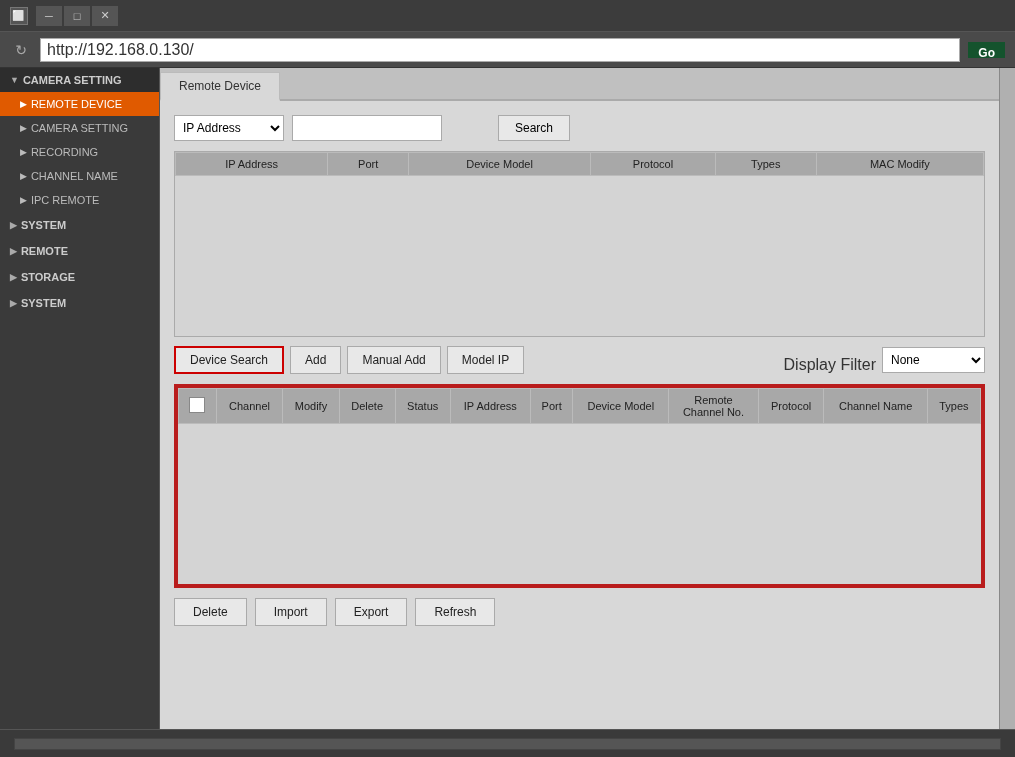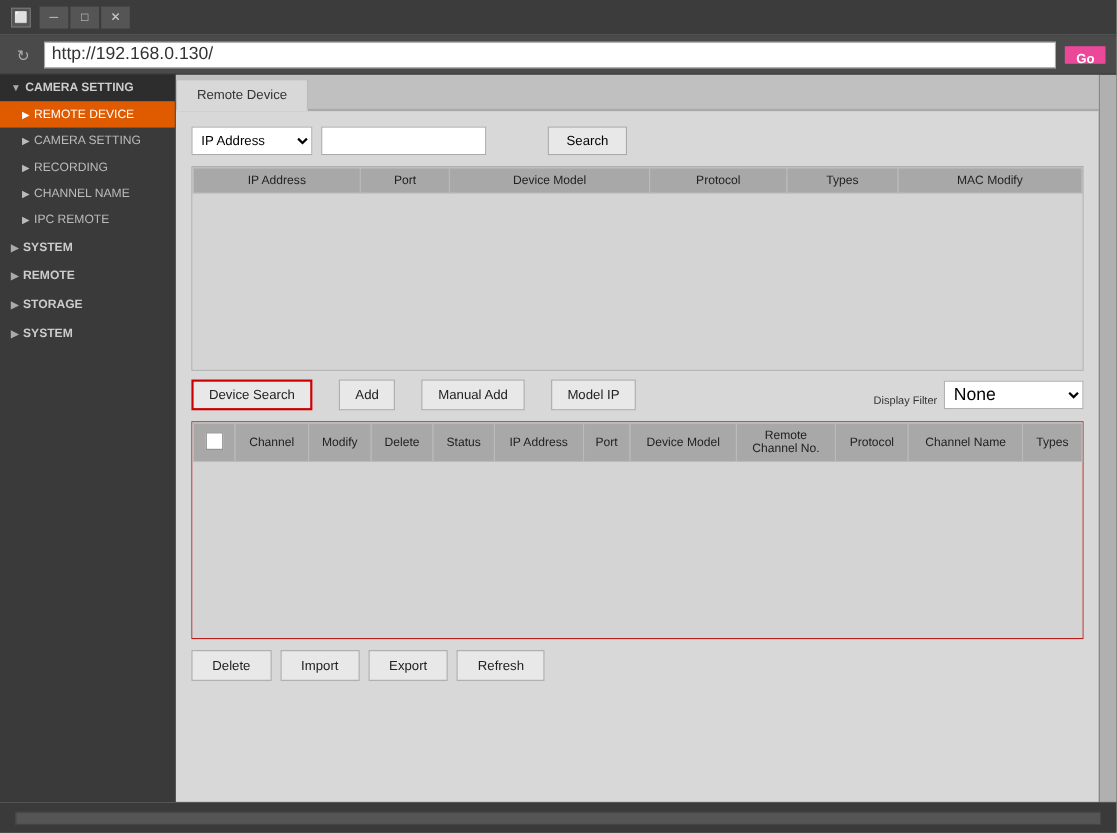--- a/index.html
+++ b/index.html
@@ -76,21 +76,21 @@
     .address-input {
       flex: 1;
       height: 24px;
       background: white;
       border: 1px solid #aaa;
       padding: 0 6px;
       font-size: 16px;
       color: #333;
     }
     .go-btn {
-      background: #ec4899;
+      background: #14532d;
       color: white;
       border: none;
       padding: 4px 10px;
       height: 16px;
       cursor: pointer;
       font-size: 12px;
       font-weight: bold;
     }
 
     
@@ -245,21 +245,21 @@
     .table-scroll-area-bottom {
       height: 160px;
       overflow-y: auto;
       background: #d4d4d4;
     }
 
     
     .action-row {
       display: flex;
       align-items: center;
-      gap: 24px;
+      gap: 6px;
       margin-bottom: 10px;
     }
     .action-btn {
       height: 28px;
       padding: 0 14px;
       background: #e8e8e8;
       border: 1px solid #aaa;
       cursor: pointer;
       font-size: 12px;
       color: #222;
@@ -268,29 +268,29 @@
       border: 2px solid #cc0000;
     }
     .filter-row {
       display: flex;
       align-items: center;
       margin-left: auto;
       gap: 6px;
     }
     .filter-label {
       color: #333;
-      font-size: 10px;
+      font-size: 16px;
       margin-top: 11px;
     }
     .filter-select {
       height: 26px;
       border: 1px solid #aaa;
       background: white;
       padding: 0 4px;
-      font-size: 16px;
+      font-size: 12px;
       min-width: 80px;
     }
 
     
     .bottom-btn-row {
       display: flex;
       gap: 8px;
       margin-top: 10px;
     }
     .bottom-btn {
@@ -334,21 +334,21 @@
       border: 1px solid #888;
       background: white;
       display: inline-block;
     }
 
     .upper-table-area {
       border: 1px solid #aaa;
       margin-bottom: 8px;
     }
     .lower-table-area {
-      border: 1px solid #b91c1c;
+      border: 4px solid #b91c1c;
       margin-bottom: 8px;
     }
   </style>
 </head>
 <body>
 
 <div class="title-bar">
   <div class="title-bar-icon">
     <span style="font-size:10px;color:#aaa;">⬜</span>
   </div>

